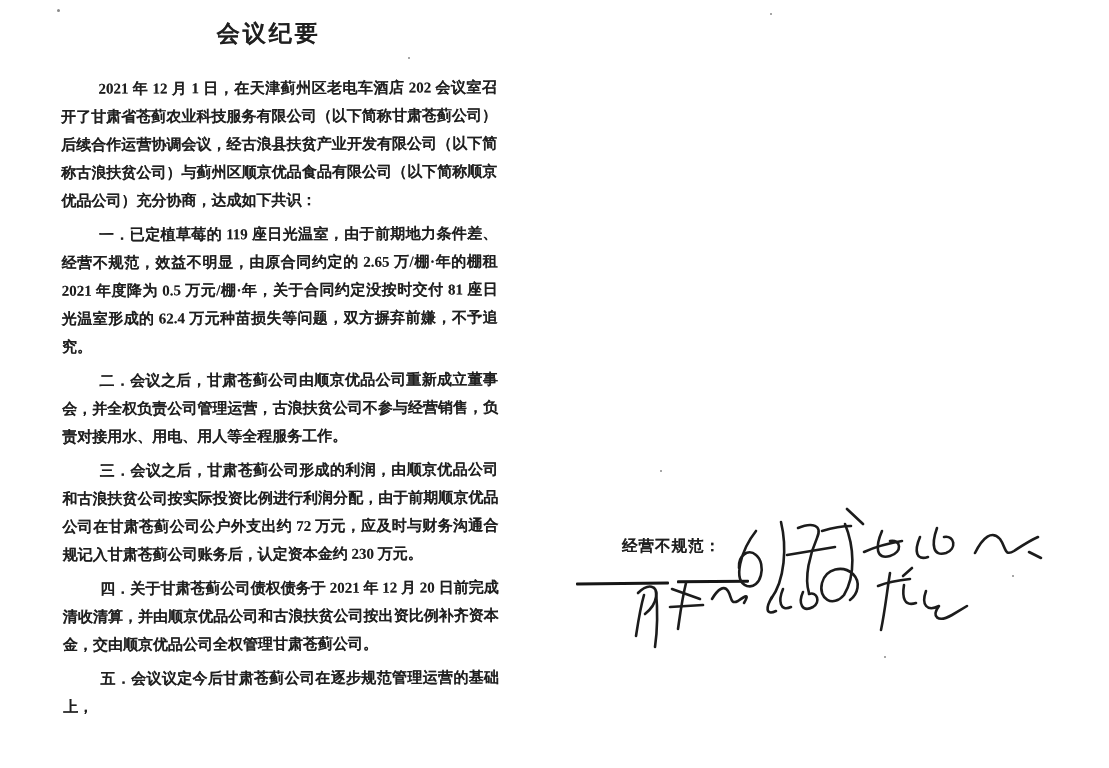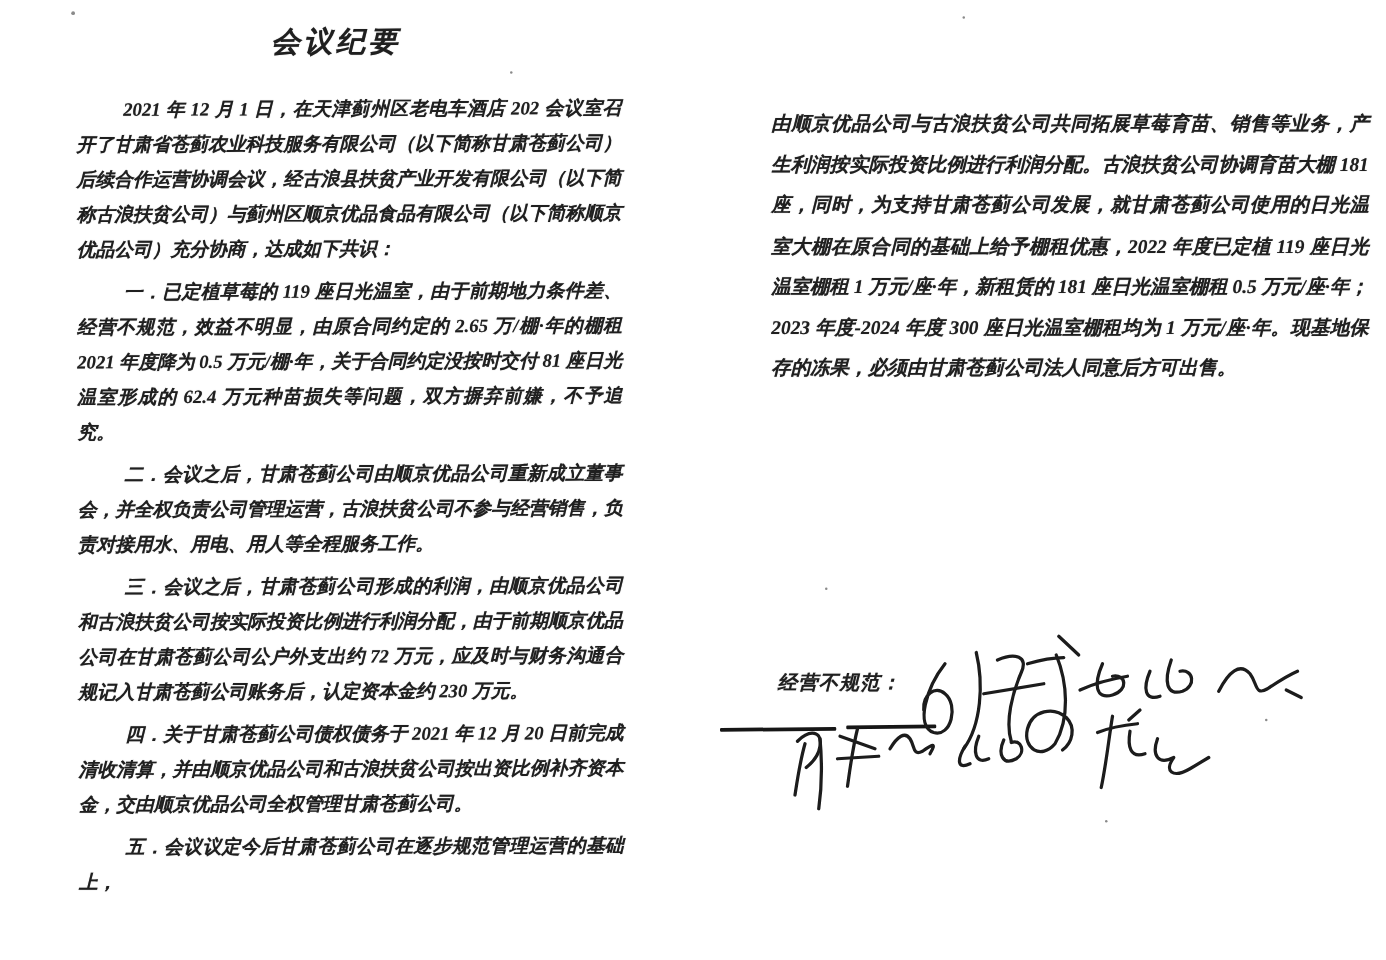--- a/index.html
+++ b/index.html
@@ -10,21 +10,20 @@
     overflow: hidden;
     background: #ffffff;
   }
   .sheet {
     position: relative;
     width: 1109px;
     height: 768px;
     background: #ffffff;
     font-family: "Liberation Serif", "DejaVu Serif", serif;
     color: #1f1f1f;
-    font-style: italic;
   }
   .col {
     position: absolute;
     text-align: justify;
     font-weight: 600;
     text-shadow: 0 0 0.6px rgba(20,20,20,0.55);
   }
   .col-left {
     left: 62px;
     top: 20px;
@@ -102,21 +101,20 @@
     <h1 class="doc-title">会议纪要</h1>
     <p>2021 年 12 月 1 日，在天津蓟州区老电车酒店 202 会议室召开了甘肃省苍蓟农业科技服务有限公司（以下简称甘肃苍蓟公司）后续合作运营协调会议，经古浪县扶贫产业开发有限公司（以下简称古浪扶贫公司）与蓟州区顺京优品食品有限公司（以下简称顺京优品公司）充分协商，达成如下共识：</p>
     <p>一．已定植草莓的 119 座日光温室，由于前期地力条件差、经营不规范，效益不明显，由原合同约定的 2.65 万/棚·年的棚租 2021 年度降为 0.5 万元/棚·年，关于合同约定没按时交付 81 座日光温室形成的 62.4 万元种苗损失等问题，双方摒弃前嫌，不予追究。</p>
     <p>二．会议之后，甘肃苍蓟公司由顺京优品公司重新成立董事会，并全权负责公司管理运营，古浪扶贫公司不参与经营销售，负责对接用水、用电、用人等全程服务工作。</p>
     <p>三．会议之后，甘肃苍蓟公司形成的利润，由顺京优品公司和古浪扶贫公司按实际投资比例进行利润分配，由于前期顺京优品公司在甘肃苍蓟公司公户外支出约 72 万元，应及时与财务沟通合规记入甘肃苍蓟公司账务后，认定资本金约 230 万元。</p>
     <p>四．关于甘肃苍蓟公司债权债务于 2021 年 12 月 20 日前完成清收清算，并由顺京优品公司和古浪扶贫公司按出资比例补齐资本金，交由顺京优品公司全权管理甘肃苍蓟公司。</p>
     <p>五．会议议定今后甘肃苍蓟公司在逐步规范管理运营的基础上，</p>
   </div>
 
   <div class="col col-right">
-    <p class="cont">由顺京优品公司与古浪扶贫公司共同拓展草莓育苗、销售等业务，产生利润按实际投资比例进行利润分配。古浪扶贫公司协调育苗大棚 181 座，同时，为支持甘肃苍蓟公司发展，就甘肃苍蓟公司使用的日光温室大棚在原合同的基础上给予棚租优惠，2022 年度已定植 119 座日光温室棚租 1 万元/座·年，新租赁的 181 座日光温室棚租 0.5 万元/座·年；2023 年度-2024 年度 300 座日光温室棚租均为 1 万元/座·年。现基地保存的冻果，必须由甘肃苍蓟公司法人同意后方可出售。</p>
   </div>
 
   <span class="sig-label">经营不规范：</span>
   <div class="sig-line seg1"></div>
   <div class="sig-line seg2"></div>
 
   <svg class="sig-svg" viewBox="0 0 540 215" aria-hidden="false">
 
     <g aria-label="刘子成">
       <path d="M196,36 C181,55 172,86 187,91 C201,95 207,69 196,60 C188,53 178,61 179,73"></path>

